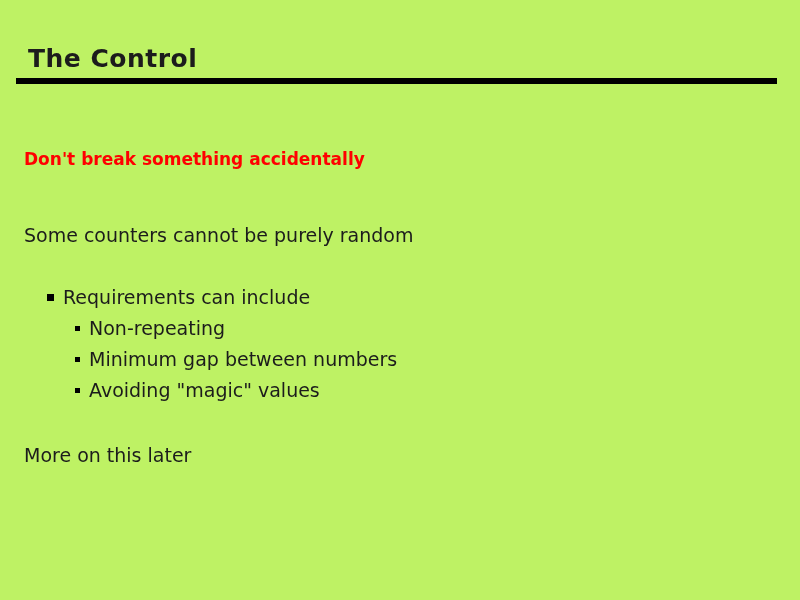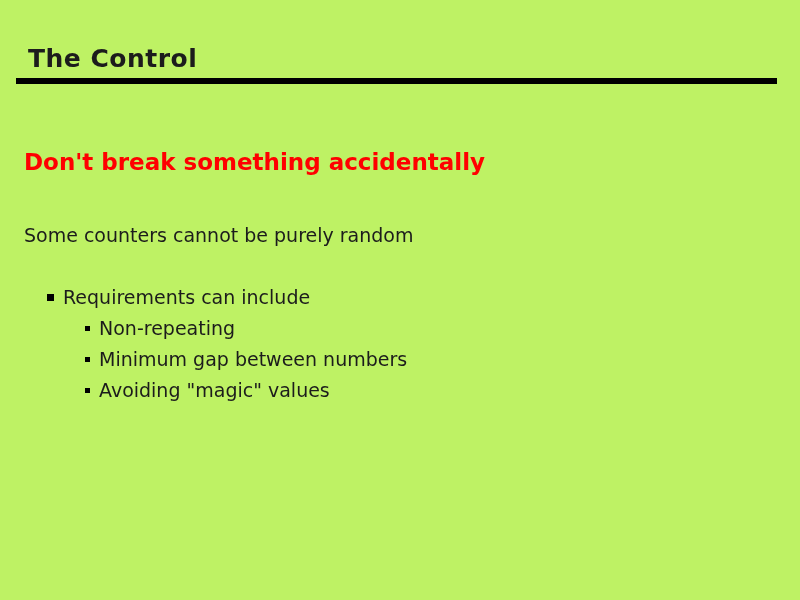--- a/index.html
+++ b/index.html
@@ -29,21 +29,21 @@
     left: 16px;
     top: 78px;
     width: 761px;
     height: 6px;
     background: #000000;
   }
   .heading {
     position: absolute;
     left: 24px;
     top: 149px;
-    font-size: 23px;
+    font-size: 17px;
     font-weight: bold;
     white-space: nowrap;
   }
   .intro {
     position: absolute;
     left: 24px;
     top: 224px;
     font-size: 19px;
     white-space: nowrap;
     text-align: right;
@@ -53,21 +53,21 @@
     display: flex;
     align-items: center;
     font-size: 19px;
     white-space: nowrap;
   }
   .bullet-l1 {
     left: 47px;
     top: 286px;
   }
   .bullet-l2 {
-    left: 85px;
+    left: 75px;
   }
   .sub-0 { top: 317px; }
   .sub-1 { top: 348px; text-align: right; }
   .sub-2 { top: 379px; }
   .sq1 {
     display: inline-block;
     width: 7px;
     height: 7px;
     background: #000000;
     margin-right: 9px;
@@ -115,14 +115,15 @@
   <div class="bullet-row bullet-l2 sub-1">
     <span class="sq2"></span>
     <span>Minimum gap between numbers</span>
   </div>
 
   <div class="bullet-row bullet-l2 sub-2">
     <span class="sq2"></span>
     <span>Avoiding "magic" values</span>
   </div>
 
+  <div class="footer-line">More on this later</div>
 
 </div>
 
 </body></html>

